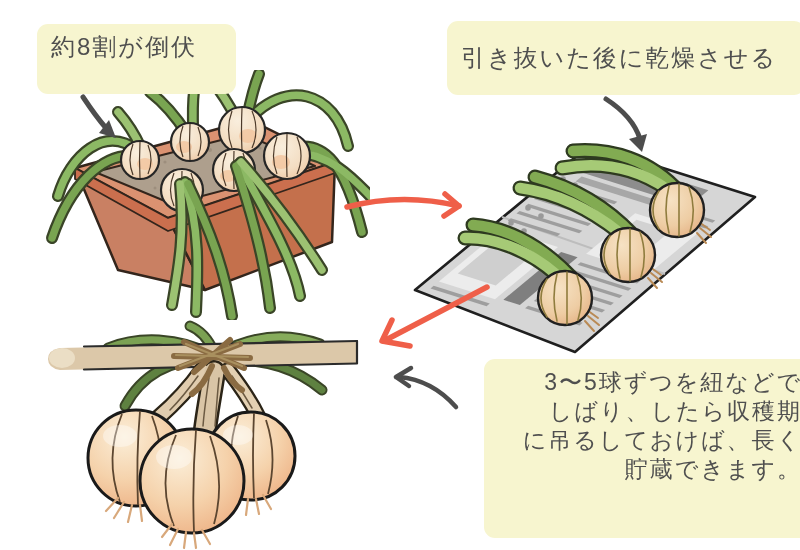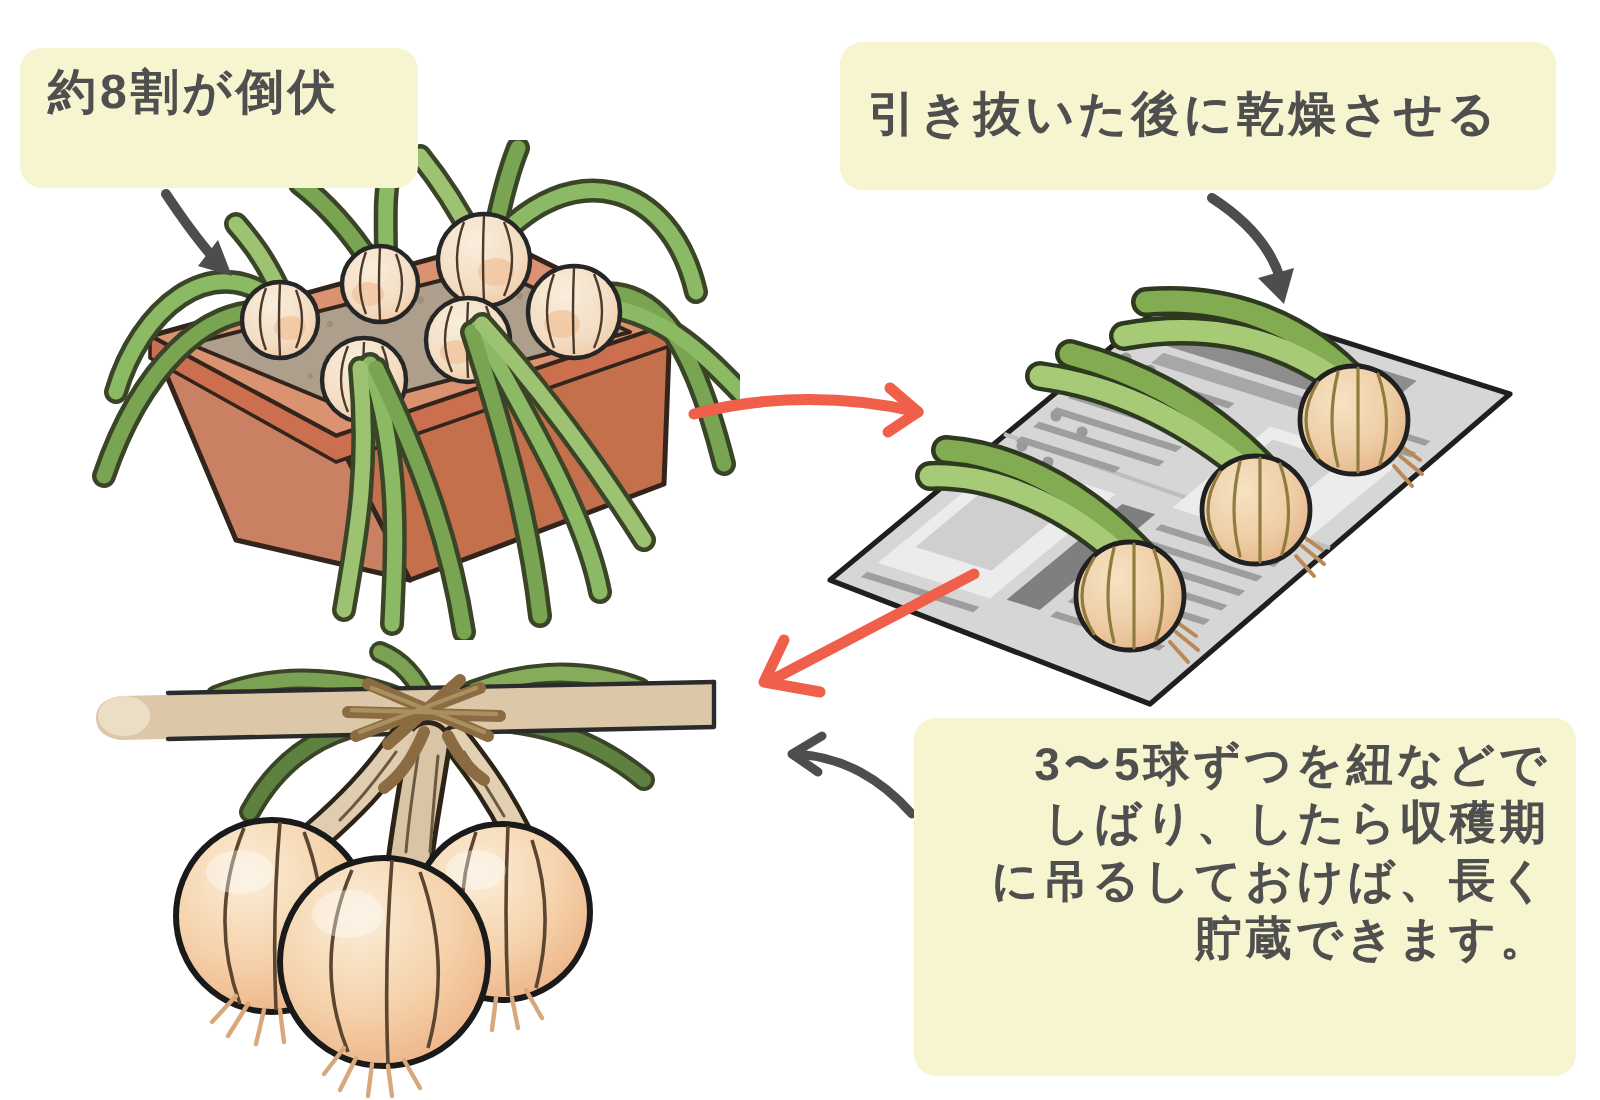--- a/index.html
+++ b/index.html
@@ -11,21 +11,22 @@
   .stage{position:absolute;inset:0;width:800px;height:550px;}
   .illu{position:absolute;}
   .arrows{position:absolute;left:0;top:0;z-index:5;pointer-events:none;}
   .callout{
     position:absolute;z-index:10;box-sizing:border-box;
     background:var(--callout_bg,#f7f5cf);
     color:var(--text_color,#4f4f4f);
     border-radius:11px;
     line-height:1.27;
     letter-spacing:2px;
-    font-weight:700;
+    font-weight:400;
+    margin-left:27px;
   }
   .callout .ln{white-space:nowrap;}
   #callout-harvest{left:10px;top:24px;width:199px;height:70px;padding:8px 14px;font-size:24px;}
   #callout-dry{left:420px;top:21px;width:358px;height:74px;padding:22px 14px;font-size:24px;}
   #callout-store{left:457px;top:359px;width:331px;height:179px;padding:9px 13px;font-size:23px;line-height:1.26;text-align:right;}
 </style>
 </head>
 <body>
 
 <div class="stage">

